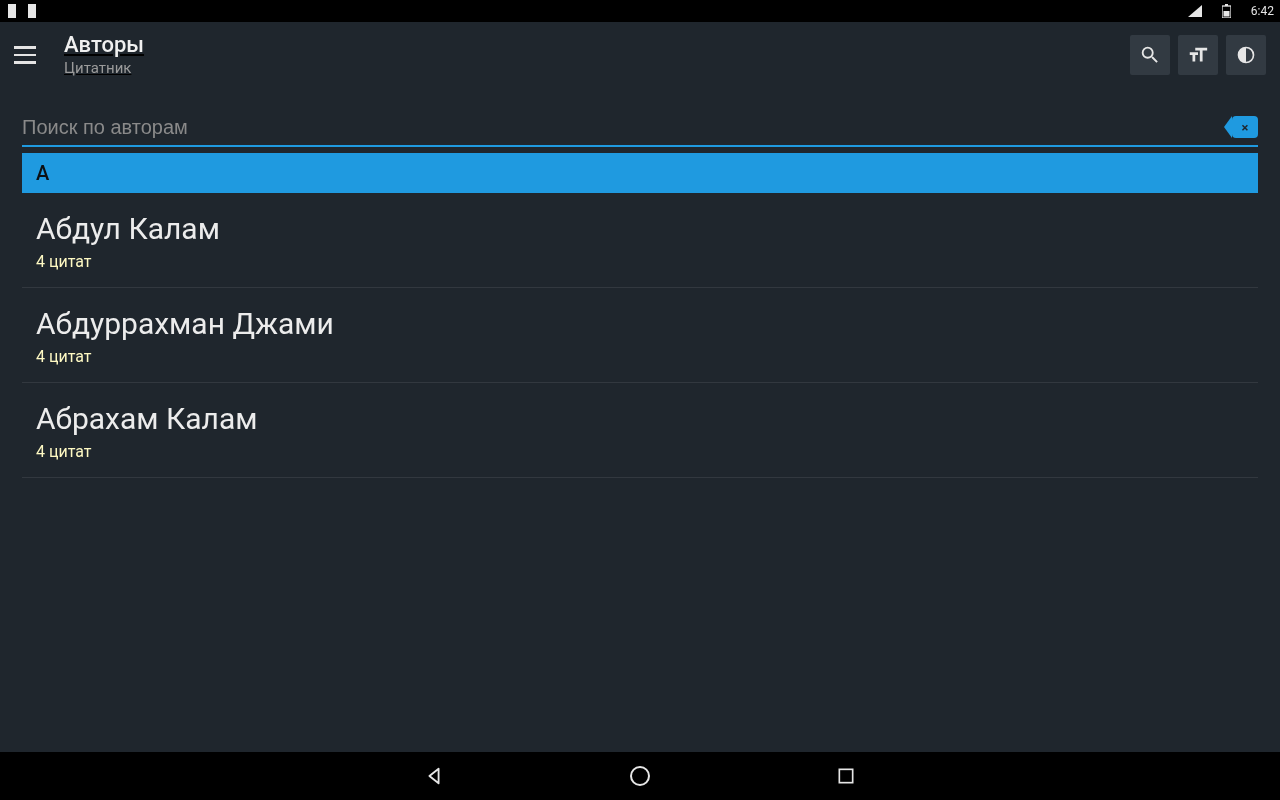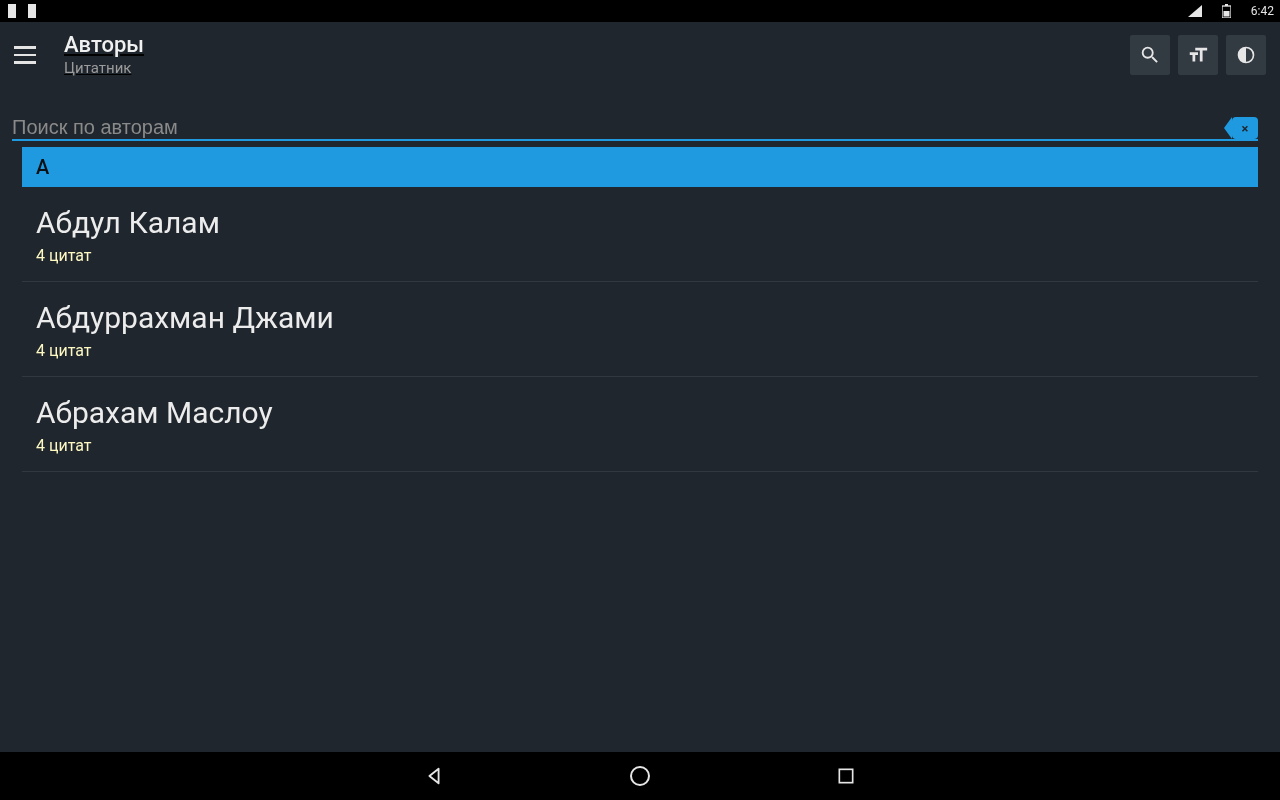--- a/index.html
+++ b/index.html
@@ -17,21 +17,21 @@
   .hamburger { width: 32px; height: 32px; display: flex; flex-direction: column; justify-content: center; gap: 5px; cursor: pointer; margin-right: 18px; }
   .hamburger span { display: block; width: 22px; height: 2.5px; background: #e4e4e4; }
   .titles { display: flex; flex-direction: column; text-decoration: underline; }
   .app-title { color: #f0f0f0; font-size: 22px; font-weight: 500; line-height: 1.1; }
   .app-subtitle { color: #9b9b9b; font-size: 15px; margin-top: 2px; }
   .app-bar-spacer { flex: 1; }
   .action-btn { width: 40px; height: 40px; background: #323a42; display: flex; align-items: center; justify-content: center; margin-left: 8px; border-radius: 2px; cursor: pointer; }
   .action-btn svg { fill: #e6e6e6; }
 
   
-  .search-wrap { margin: 28px 22px 0 12px; display: flex; align-items: flex-end; border-bottom: 2px solid #1f9ae0; }
+  .search-wrap { margin: 28px 22px 0 22px; display: flex; align-items: flex-start; border-bottom: 2px solid #1f9ae0; padding-bottom: 6px; }
   .search-input { flex: 1; background: transparent; border: none; outline: none; color: #e6e6e6; font-size: 20px; }
   .search-input::placeholder { color: #8a8a8a; }
   .clear-btn { width: 26px; height: 22px; background: #1f9ae0; border-radius: 4px 4px 4px 4px; display: flex; align-items: center; justify-content: center; cursor: pointer; position: relative; }
   .clear-btn::before { content: ""; position: absolute; left: -8px; top: 0; width: 0; height: 0; border-top: 11px solid transparent; border-bottom: 11px solid transparent; border-right: 8px solid #1f9ae0; }
   .clear-btn span { color: #1f262d; font-weight: bold; font-size: 13px; }
 
   
   .list { margin: 6px 22px 0 22px; }
   .section-header { background: #1f9ae0; color: #0c1013; font-size: 20px; font-weight: 500; padding: 8px 14px; }
   .item { padding: 18px 14px 16px 14px; border-bottom: 1px solid #32383f; cursor: pointer; }
@@ -118,21 +118,21 @@
 
     <div class="item">
       <div class="item-name">Абдул Калам</div>
       <div class="item-count">4 цитат</div>
     </div>
     <div class="item">
       <div class="item-name">Абдуррахман Джами</div>
       <div class="item-count">4 цитат</div>
     </div>
     <div class="item">
-      <div class="item-name">Абрахам Маслоу</div>
+      <div class="item-name">Абрахам Калам</div>
       <div class="item-count">4 цитат</div>
     </div>
   </div>
 
   <div class="nav-bar">
     <div class="nav-btn">
       <svg width="22" height="22" viewBox="0 0 24 24">
           <path d="M17 4 L7 12 L17 20 Z" fill="none" stroke="#e6e6e6" stroke-width="2" stroke-linejoin="round"></path>
         </svg>
     </div>

